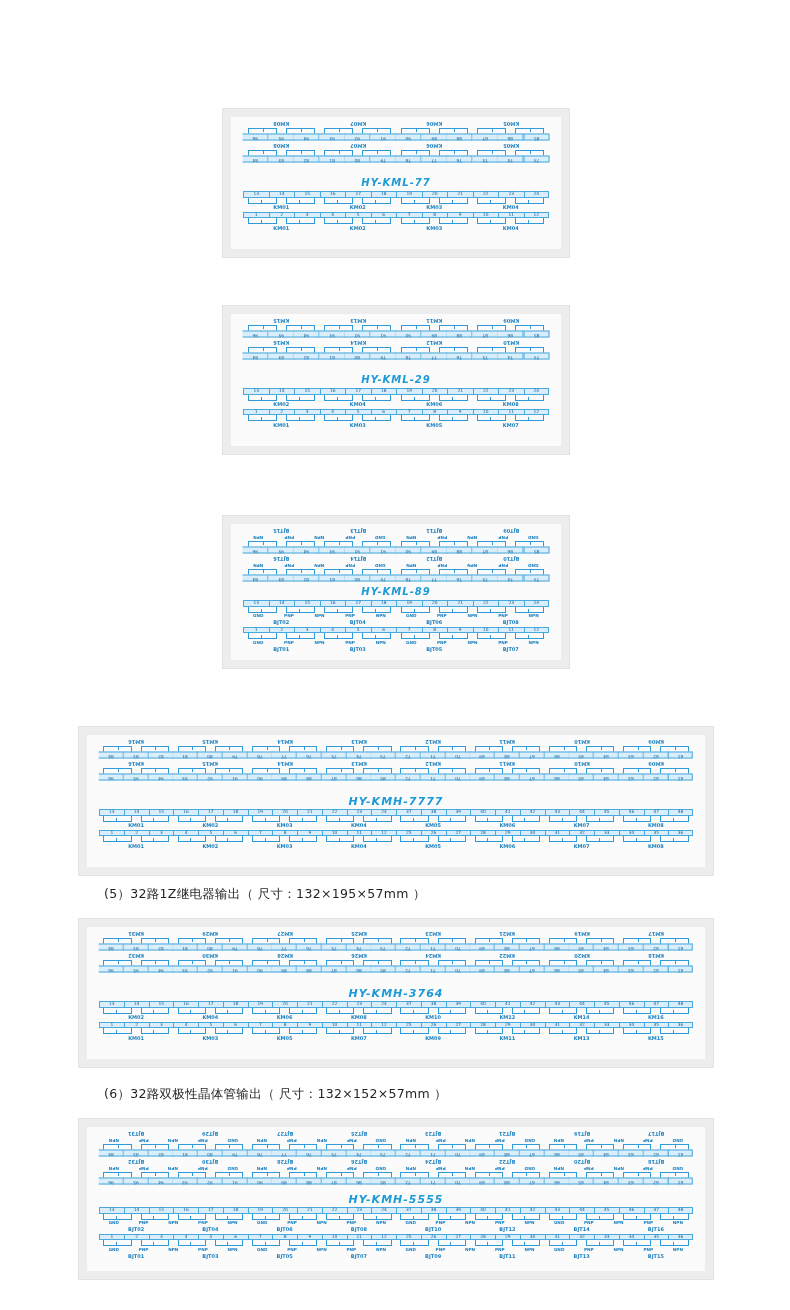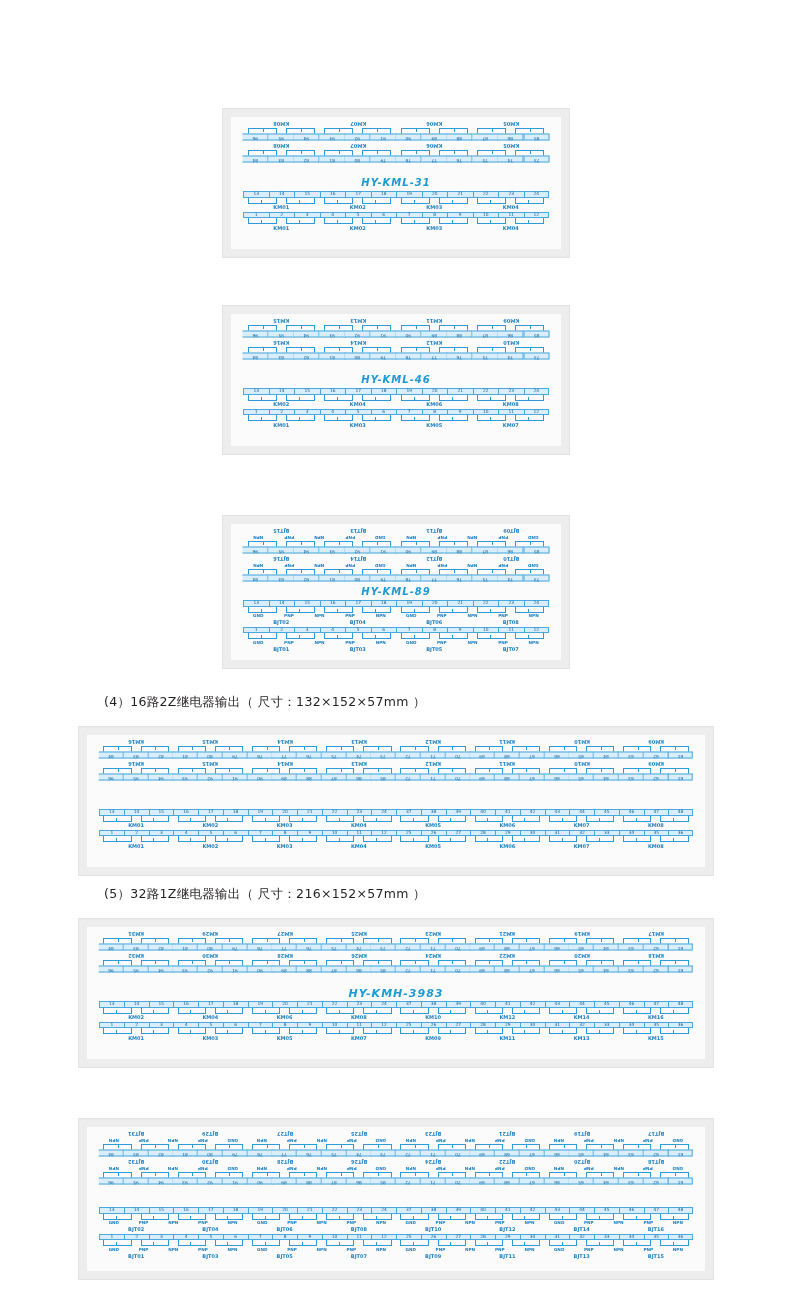--- a/index.html
+++ b/index.html
@@ -46,22 +46,22 @@
   .symband{position:absolute;display:flex;}
   .sym{position:relative;flex:1 1 auto;}
   .sym i{position:absolute;background:#2f9ad8;display:block;}
 </style>
 </head>
 <body>
 
 <div class="page">
 
 
-  <div class="caption" style="left:104px;top:694px;">(4）16路2Z继电器输出（ 尺寸：132×152×57mm ）</div>
-  <div class="caption" style="left:104px;top:886px;">(5）32路1Z继电器输出（ 尺寸：216×152×57mm ）</div>
+  <div class="caption" style="left:104px;top:886px;">(5）32路1Z继电器输出（ 尺寸：132×195×57mm ）</div>
+  <div class="caption" style="left:104px;top:1086px;">(6）32路双极性晶体管输出（ 尺寸：132×152×57mm ）</div>
 
   <div id="panels">
       <div class="panel" style="left:222px;top:108px;width:346px;height:148px;">
         <div class="panel-inner">
           <div class="strip" style="left:12px;top:4px;width:306px;height:7px;">
             <div style="width:76.5px;height:7px;display:flex;align-items:center;justify-content:center;font-size:5px;font-weight:bold;color:#1b7fc0;transform:rotate(180deg);">KM08</div>
             <div style="width:76.5px;height:7px;display:flex;align-items:center;justify-content:center;font-size:5px;font-weight:bold;color:#1b7fc0;transform:rotate(180deg);">KM07</div>
             <div style="width:76.5px;height:7px;display:flex;align-items:center;justify-content:center;font-size:5px;font-weight:bold;color:#1b7fc0;transform:rotate(180deg);">KM06</div>
             <div style="width:76.5px;height:7px;display:flex;align-items:center;justify-content:center;font-size:5px;font-weight:bold;color:#1b7fc0;transform:rotate(180deg);">KM05</div>
           </div>
@@ -192,21 +192,21 @@
             <div class="cell" style="width:25.5px;height:6.5px;transform:rotate(180deg);">81</div>
             <div class="cell" style="width:25.5px;height:6.5px;transform:rotate(180deg);">80</div>
             <div class="cell" style="width:25.5px;height:6.5px;transform:rotate(180deg);">79</div>
             <div class="cell" style="width:25.5px;height:6.5px;transform:rotate(180deg);">78</div>
             <div class="cell" style="width:25.5px;height:6.5px;transform:rotate(180deg);">77</div>
             <div class="cell" style="width:25.5px;height:6.5px;transform:rotate(180deg);">76</div>
             <div class="cell" style="width:25.5px;height:6.5px;transform:rotate(180deg);">75</div>
             <div class="cell" style="width:25.5px;height:6.5px;transform:rotate(180deg);">74</div>
             <div class="cell" style="width:25.5px;height:6.5px;transform:rotate(180deg);">73</div>
           </div>
-          <div class="model" style="top:60px;font-size:10px;">HY-KML-31</div>
+          <div class="model" style="top:60px;font-size:10px;">HY-KML-77</div>
           <div class="strip" style="left:12px;top:74px;width:306px;height:6.5px;">
             <div class="cell" style="width:25.5px;height:6.5px;">13</div>
             <div class="cell" style="width:25.5px;height:6.5px;">14</div>
             <div class="cell" style="width:25.5px;height:6.5px;">15</div>
             <div class="cell" style="width:25.5px;height:6.5px;">16</div>
             <div class="cell" style="width:25.5px;height:6.5px;">17</div>
             <div class="cell" style="width:25.5px;height:6.5px;">18</div>
             <div class="cell" style="width:25.5px;height:6.5px;">19</div>
             <div class="cell" style="width:25.5px;height:6.5px;">20</div>
             <div class="cell" style="width:25.5px;height:6.5px;">21</div>
@@ -477,21 +477,21 @@
             <div class="cell" style="width:25.5px;height:6.5px;transform:rotate(180deg);">81</div>
             <div class="cell" style="width:25.5px;height:6.5px;transform:rotate(180deg);">80</div>
             <div class="cell" style="width:25.5px;height:6.5px;transform:rotate(180deg);">79</div>
             <div class="cell" style="width:25.5px;height:6.5px;transform:rotate(180deg);">78</div>
             <div class="cell" style="width:25.5px;height:6.5px;transform:rotate(180deg);">77</div>
             <div class="cell" style="width:25.5px;height:6.5px;transform:rotate(180deg);">76</div>
             <div class="cell" style="width:25.5px;height:6.5px;transform:rotate(180deg);">75</div>
             <div class="cell" style="width:25.5px;height:6.5px;transform:rotate(180deg);">74</div>
             <div class="cell" style="width:25.5px;height:6.5px;transform:rotate(180deg);">73</div>
           </div>
-          <div class="model" style="top:60px;font-size:10px;">HY-KML-46</div>
+          <div class="model" style="top:60px;font-size:10px;">HY-KML-29</div>
           <div class="strip" style="left:12px;top:74px;width:306px;height:6.5px;">
             <div class="cell" style="width:25.5px;height:6.5px;">13</div>
             <div class="cell" style="width:25.5px;height:6.5px;">14</div>
             <div class="cell" style="width:25.5px;height:6.5px;">15</div>
             <div class="cell" style="width:25.5px;height:6.5px;">16</div>
             <div class="cell" style="width:25.5px;height:6.5px;">17</div>
             <div class="cell" style="width:25.5px;height:6.5px;">18</div>
             <div class="cell" style="width:25.5px;height:6.5px;">19</div>
             <div class="cell" style="width:25.5px;height:6.5px;">20</div>
             <div class="cell" style="width:25.5px;height:6.5px;">21</div>
@@ -1223,20 +1223,21 @@
             <div class="cell" style="width:24.75px;height:6.5px;transform:rotate(180deg);">69</div>
             <div class="cell" style="width:24.75px;height:6.5px;transform:rotate(180deg);">68</div>
             <div class="cell" style="width:24.75px;height:6.5px;transform:rotate(180deg);">67</div>
             <div class="cell" style="width:24.75px;height:6.5px;transform:rotate(180deg);">66</div>
             <div class="cell" style="width:24.75px;height:6.5px;transform:rotate(180deg);">65</div>
             <div class="cell" style="width:24.75px;height:6.5px;transform:rotate(180deg);">64</div>
             <div class="cell" style="width:24.75px;height:6.5px;transform:rotate(180deg);">63</div>
             <div class="cell" style="width:24.75px;height:6.5px;transform:rotate(180deg);">62</div>
             <div class="cell" style="width:24.75px;height:6.5px;transform:rotate(180deg);">61</div>
           </div>
+          <div class="model" style="top:60px;font-size:11px;">HY-KMH-7777</div>
           <div class="strip" style="left:12px;top:74px;width:594px;height:6.5px;">
             <div class="cell" style="width:24.75px;height:6.5px;">13</div>
             <div class="cell" style="width:24.75px;height:6.5px;">14</div>
             <div class="cell" style="width:24.75px;height:6.5px;">15</div>
             <div class="cell" style="width:24.75px;height:6.5px;">16</div>
             <div class="cell" style="width:24.75px;height:6.5px;">17</div>
             <div class="cell" style="width:24.75px;height:6.5px;">18</div>
             <div class="cell" style="width:24.75px;height:6.5px;">19</div>
             <div class="cell" style="width:24.75px;height:6.5px;">20</div>
             <div class="cell" style="width:24.75px;height:6.5px;">21</div>
@@ -1763,21 +1764,21 @@
             <div class="cell" style="width:24.75px;height:6.5px;transform:rotate(180deg);">69</div>
             <div class="cell" style="width:24.75px;height:6.5px;transform:rotate(180deg);">68</div>
             <div class="cell" style="width:24.75px;height:6.5px;transform:rotate(180deg);">67</div>
             <div class="cell" style="width:24.75px;height:6.5px;transform:rotate(180deg);">66</div>
             <div class="cell" style="width:24.75px;height:6.5px;transform:rotate(180deg);">65</div>
             <div class="cell" style="width:24.75px;height:6.5px;transform:rotate(180deg);">64</div>
             <div class="cell" style="width:24.75px;height:6.5px;transform:rotate(180deg);">63</div>
             <div class="cell" style="width:24.75px;height:6.5px;transform:rotate(180deg);">62</div>
             <div class="cell" style="width:24.75px;height:6.5px;transform:rotate(180deg);">61</div>
           </div>
-          <div class="model" style="top:60px;font-size:11px;">HY-KMH-3983</div>
+          <div class="model" style="top:60px;font-size:11px;">HY-KMH-3764</div>
           <div class="strip" style="left:12px;top:74px;width:594px;height:6.5px;">
             <div class="cell" style="width:24.75px;height:6.5px;">13</div>
             <div class="cell" style="width:24.75px;height:6.5px;">14</div>
             <div class="cell" style="width:24.75px;height:6.5px;">15</div>
             <div class="cell" style="width:24.75px;height:6.5px;">16</div>
             <div class="cell" style="width:24.75px;height:6.5px;">17</div>
             <div class="cell" style="width:24.75px;height:6.5px;">18</div>
             <div class="cell" style="width:24.75px;height:6.5px;">19</div>
             <div class="cell" style="width:24.75px;height:6.5px;">20</div>
             <div class="cell" style="width:24.75px;height:6.5px;">21</div>
@@ -2348,20 +2349,21 @@
             <div class="cell" style="width:24.75px;height:6.5px;transform:rotate(180deg);">69</div>
             <div class="cell" style="width:24.75px;height:6.5px;transform:rotate(180deg);">68</div>
             <div class="cell" style="width:24.75px;height:6.5px;transform:rotate(180deg);">67</div>
             <div class="cell" style="width:24.75px;height:6.5px;transform:rotate(180deg);">66</div>
             <div class="cell" style="width:24.75px;height:6.5px;transform:rotate(180deg);">65</div>
             <div class="cell" style="width:24.75px;height:6.5px;transform:rotate(180deg);">64</div>
             <div class="cell" style="width:24.75px;height:6.5px;transform:rotate(180deg);">63</div>
             <div class="cell" style="width:24.75px;height:6.5px;transform:rotate(180deg);">62</div>
             <div class="cell" style="width:24.75px;height:6.5px;transform:rotate(180deg);">61</div>
           </div>
+          <div class="model" style="top:66px;font-size:11px;">HY-KMH-5555</div>
           <div class="strip" style="left:12px;top:80px;width:594px;height:6.5px;">
             <div class="cell" style="width:24.75px;height:6.5px;">13</div>
             <div class="cell" style="width:24.75px;height:6.5px;">14</div>
             <div class="cell" style="width:24.75px;height:6.5px;">15</div>
             <div class="cell" style="width:24.75px;height:6.5px;">16</div>
             <div class="cell" style="width:24.75px;height:6.5px;">17</div>
             <div class="cell" style="width:24.75px;height:6.5px;">18</div>
             <div class="cell" style="width:24.75px;height:6.5px;">19</div>
             <div class="cell" style="width:24.75px;height:6.5px;">20</div>
             <div class="cell" style="width:24.75px;height:6.5px;">21</div>

